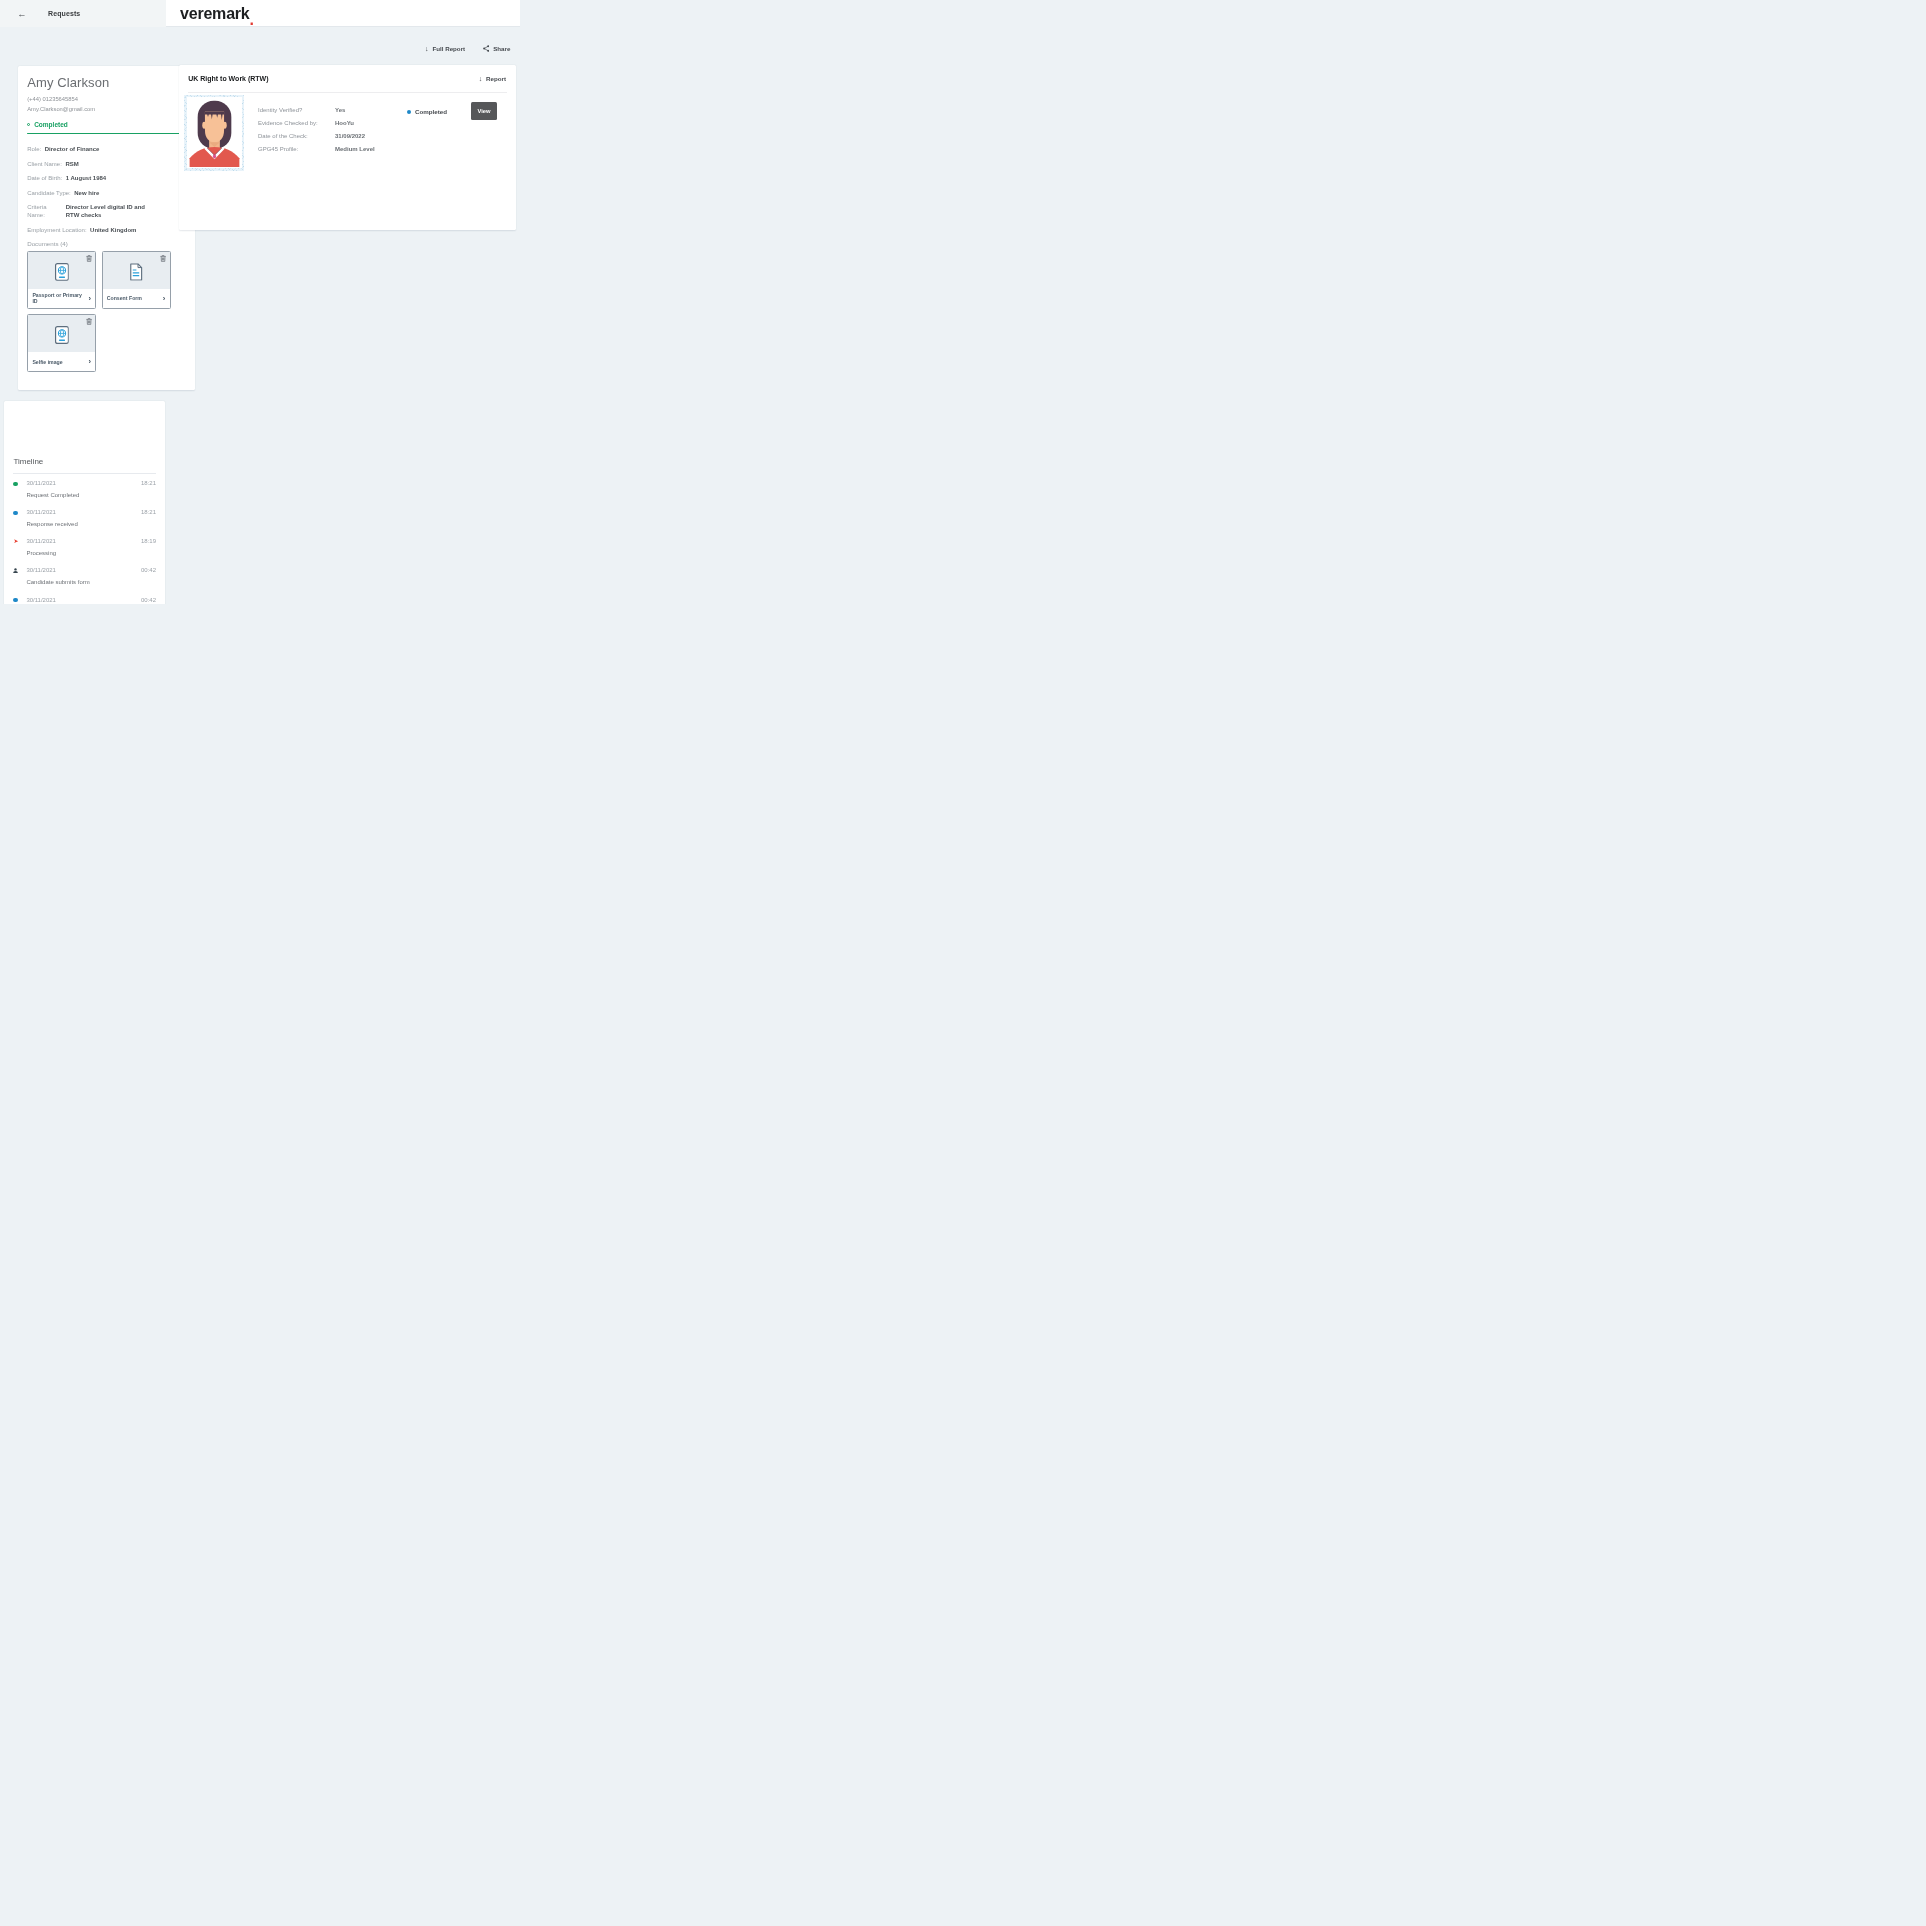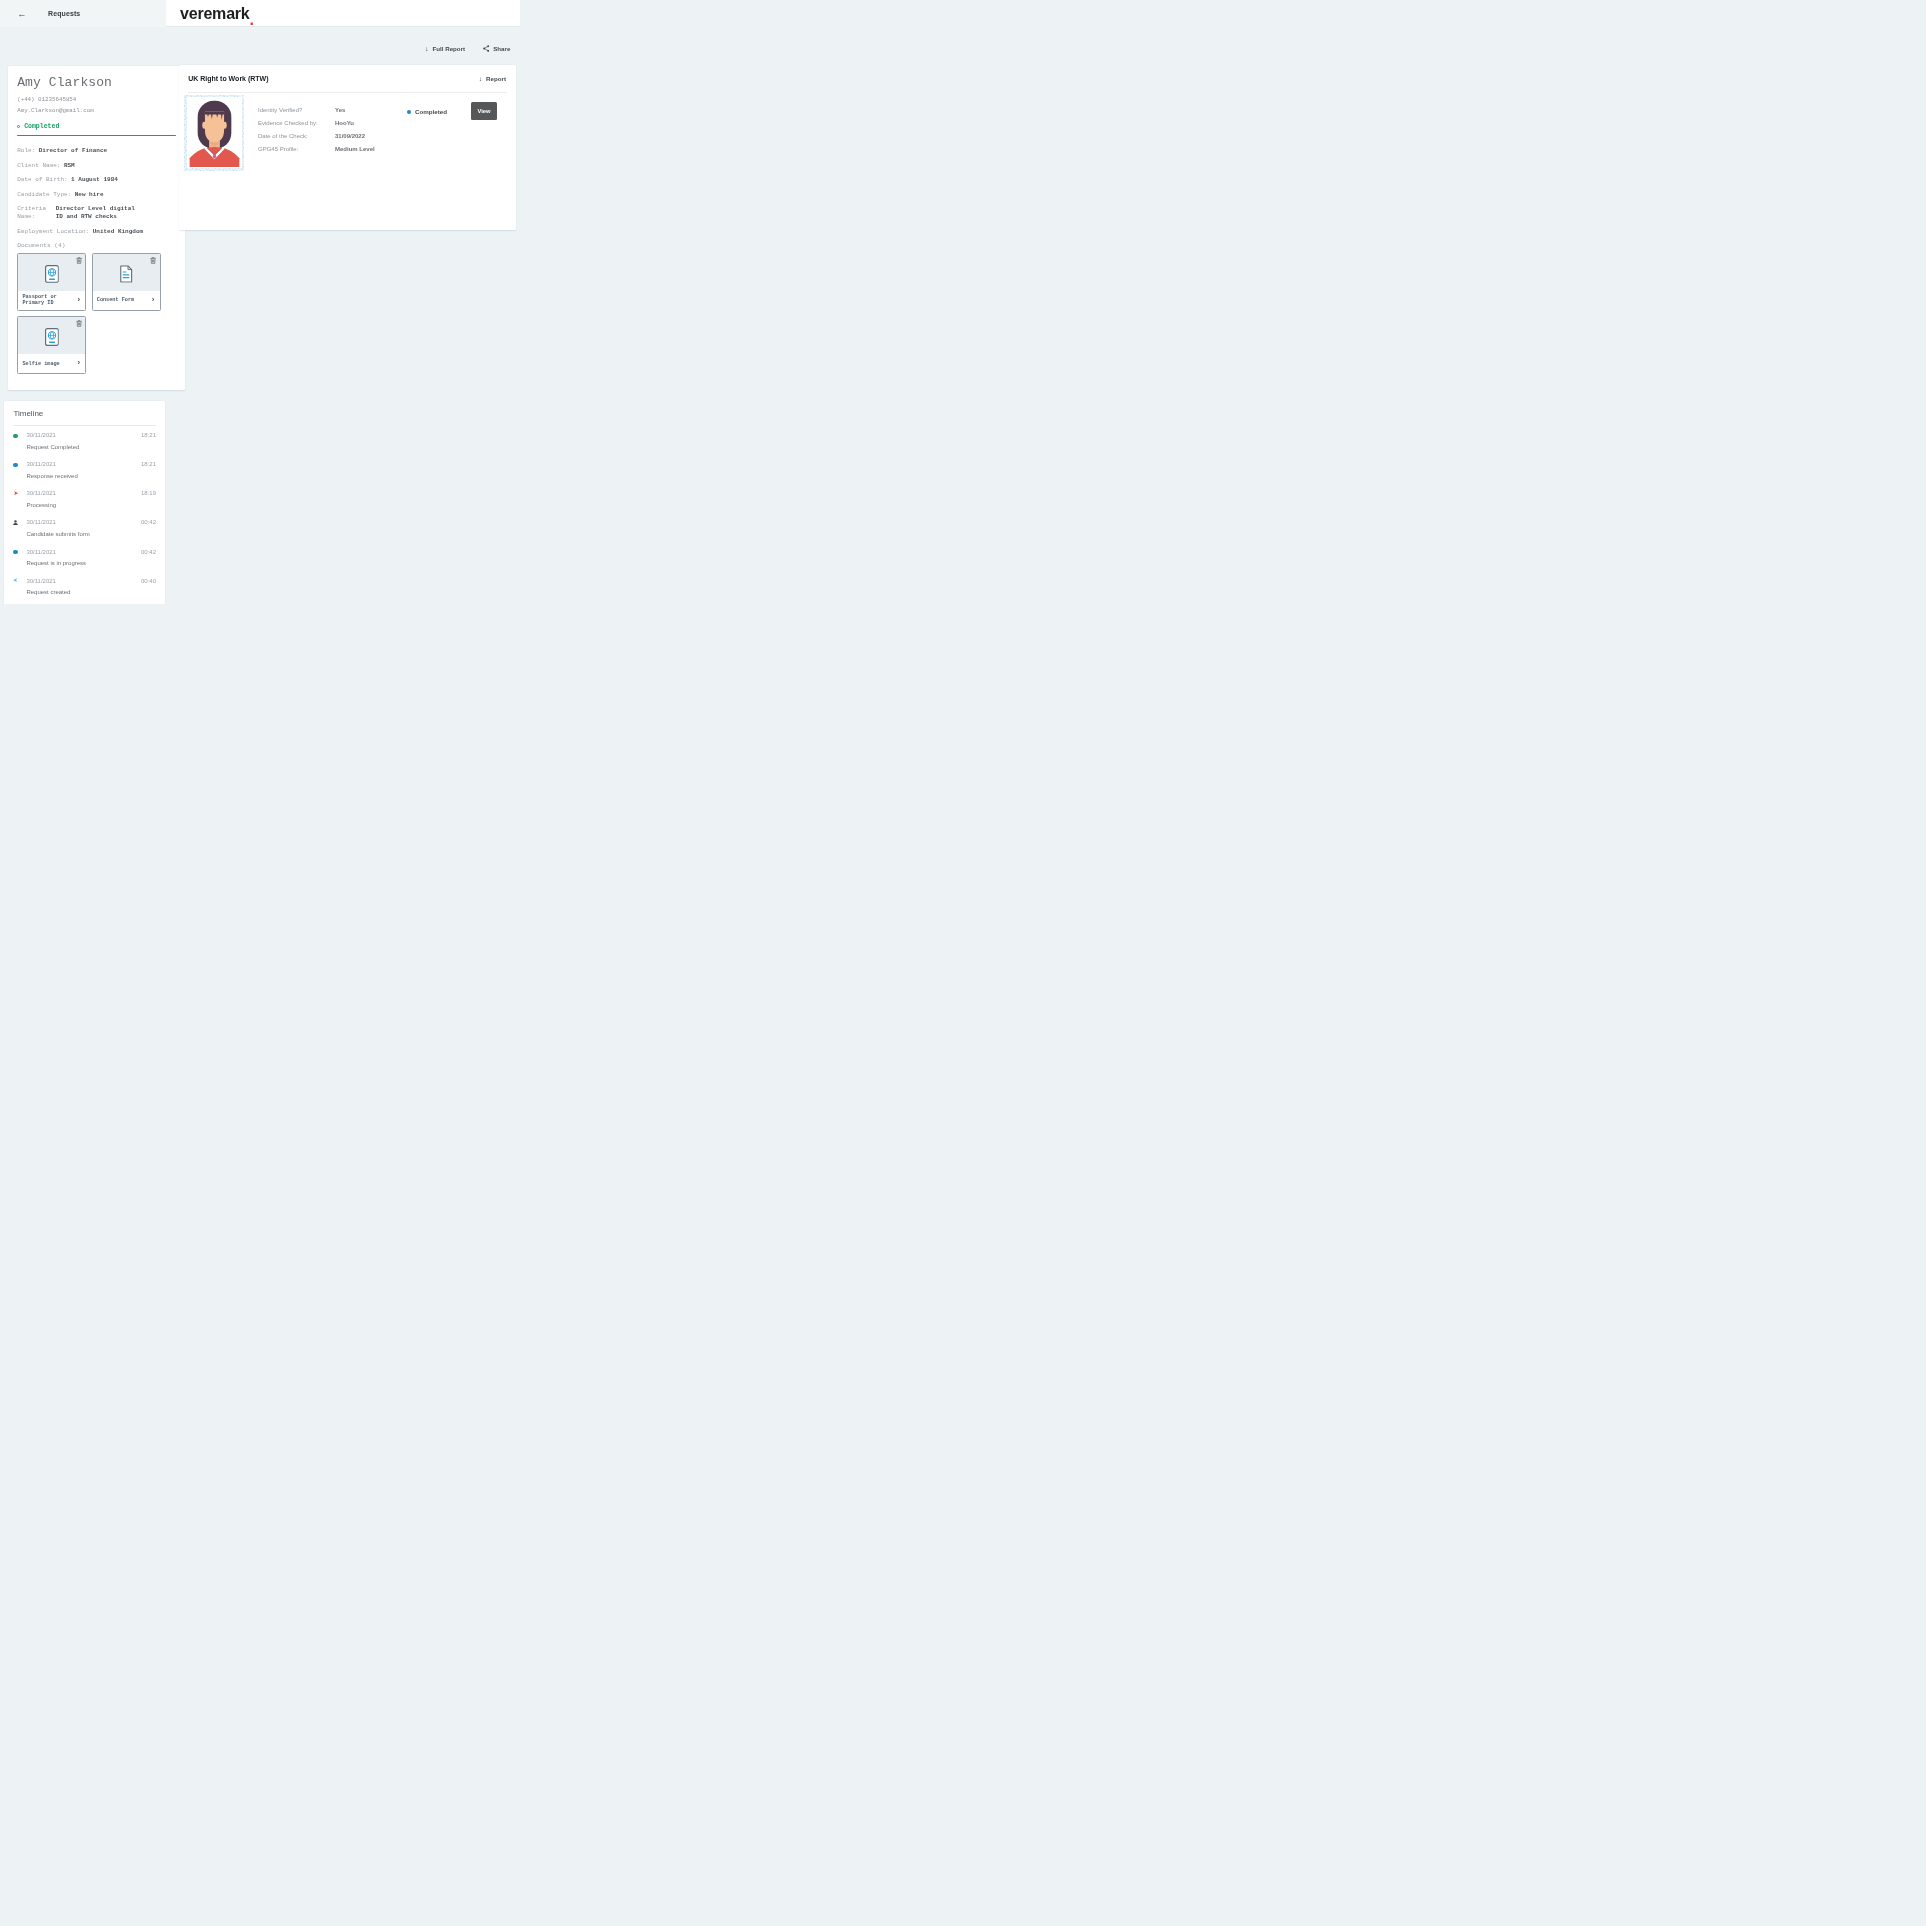--- a/index.html
+++ b/index.html
@@ -28,21 +28,21 @@
   
   .actions { position:absolute; top:45px; right:9.6px; display:flex; gap:17.7px;
              align-items:center; z-index:2; }
   .action { display:flex; align-items:center; gap:3.9px; font-size:6.2px;
             font-weight:700; color:#45494e; cursor:pointer; }
   .dl-arrow { font-size:7px; font-weight:700; color:#45494e; }
   
   .card { position:absolute; background:#fff; border-radius:1.5px;
           box-shadow:0 0.4px 1.5px rgba(35,55,80,.12); }
   
-  #candidate-card { left:8px; top:66px; width:177px; height:324px; padding:8.9px 9.2px;font-family:Liberation Mono, monospace; }
+  #candidate-card { left:18px; top:66px; width:177px; height:324px; padding:8.9px 9.2px; }
   .cand-name { font-size:13px; font-weight:300; color:#6a6d71; letter-spacing:0.1px; }
   .cand-phone { margin-top:6.2px; font-size:5.8px; color:#8e9297; }
   .cand-email { margin-top:3.9px; font-size:5.8px; color:#8e9297; }
   .status-row { margin-top:9.2px; display:flex; align-items:center; gap:3.9px; }
   .status-ring { width:3.1px; height:3.1px; border:1.9px solid #18a163; border-radius:50%;
                  background:#fff; }
   .status-text { font-size:6.5px; font-weight:700; color:#18a163; }
   .status-line { margin-top:4.6px; height:1.5px; background:#18a163; border-radius:0.8px; }
   .fields { margin-top:11.2px; }
   .field { display:flex; margin-bottom:6.5px; font-size:6px; line-height:8px; }
@@ -59,21 +59,21 @@
   .doc-top .center-icon { position:absolute; left:50%; top:54%;
                           transform:translate(-50%,-50%); }
   .trash { position:absolute; top:3.1px; right:3.5px; cursor:pointer; }
   .doc-label { position:absolute; left:0; right:0; top:37px; bottom:0; display:flex;
                align-items:center; padding:0 4.2px; }
   .doc-label .txt { flex:1; font-size:5.2px; font-weight:700; color:#4c5b69;
                     line-height:6.2px; }
   .doc-label .chev { font-size:7.7px; font-weight:700; color:#3f4e5c; line-height:1; }
   
   #timeline-card { left:4.2px; top:401px; width:161px; height:216px; padding:7.7px 9.2px; }
-  .tl-title { font-size:8px; color:#54585c; font-weight:500; }
+  .tl-title { font-size:8px; color:#54585c; font-weight:500;margin-top:48px; }
   .tl-divider { margin-top:7.7px; height:0.4px; background:#e7eaee; }
   .tl-entries { margin-top:5.4px; }
   .tl-entry { position:relative; padding-left:13px; margin-bottom:9.6px; }
   .tl-row1 { display:flex; font-size:6px; color:#9ba1a8; line-height:8px; }
   .tl-time { margin-left:auto; }
   .tl-text { margin-top:3.5px; font-size:6px; color:#6e7277; line-height:8px; }
   .tl-icon { position:absolute; left:0; top:1.5px; width:6.2px; height:6.2px;
              display:flex; align-items:center; }
   .dot { width:4.2px; height:4.2px; border-radius:50%; }
   .dot.green { background:#18a163; }

